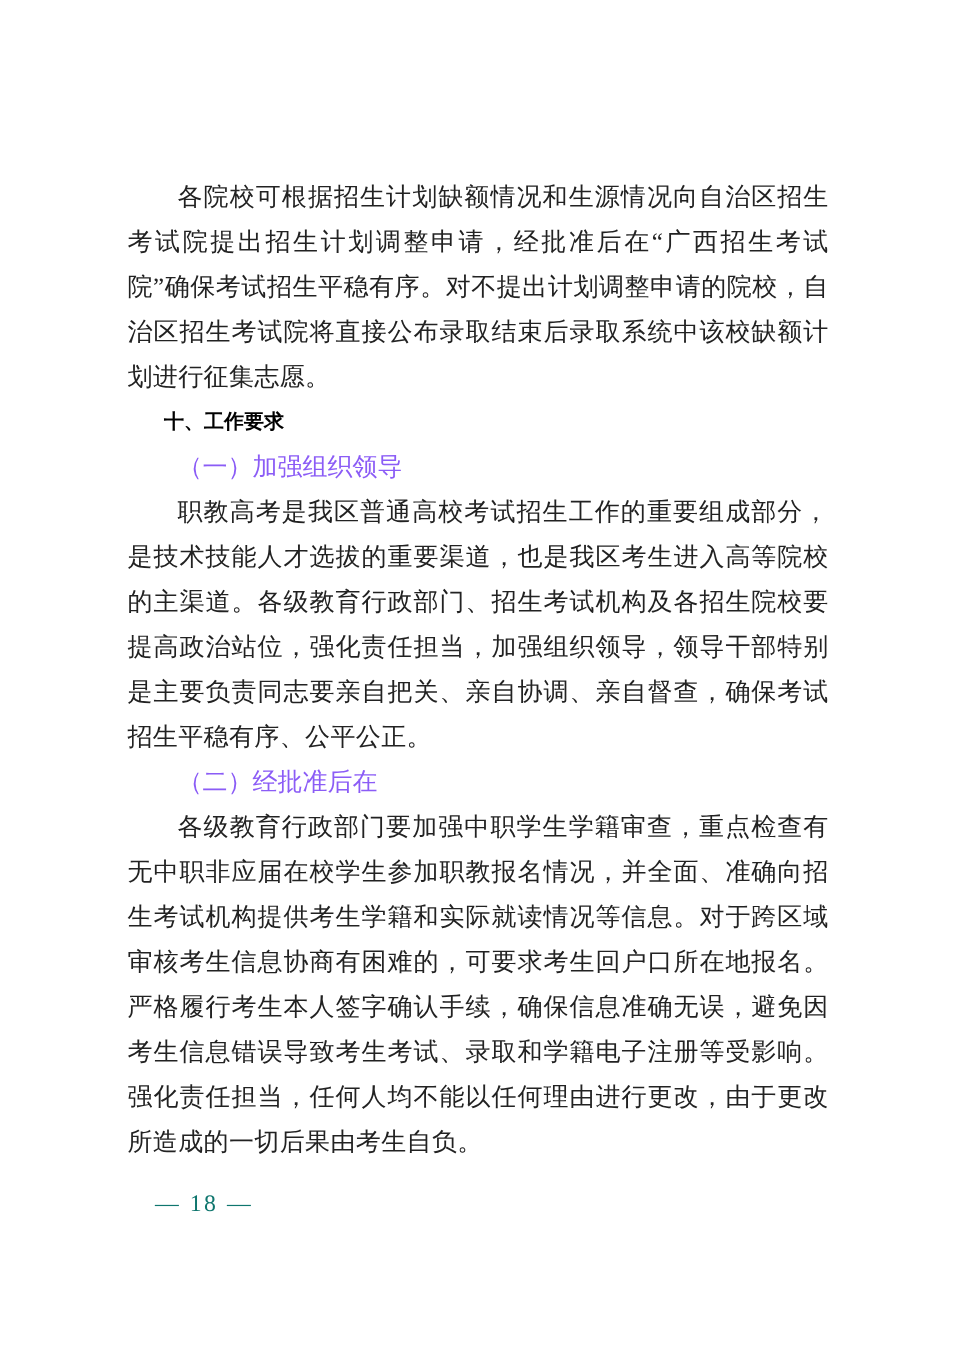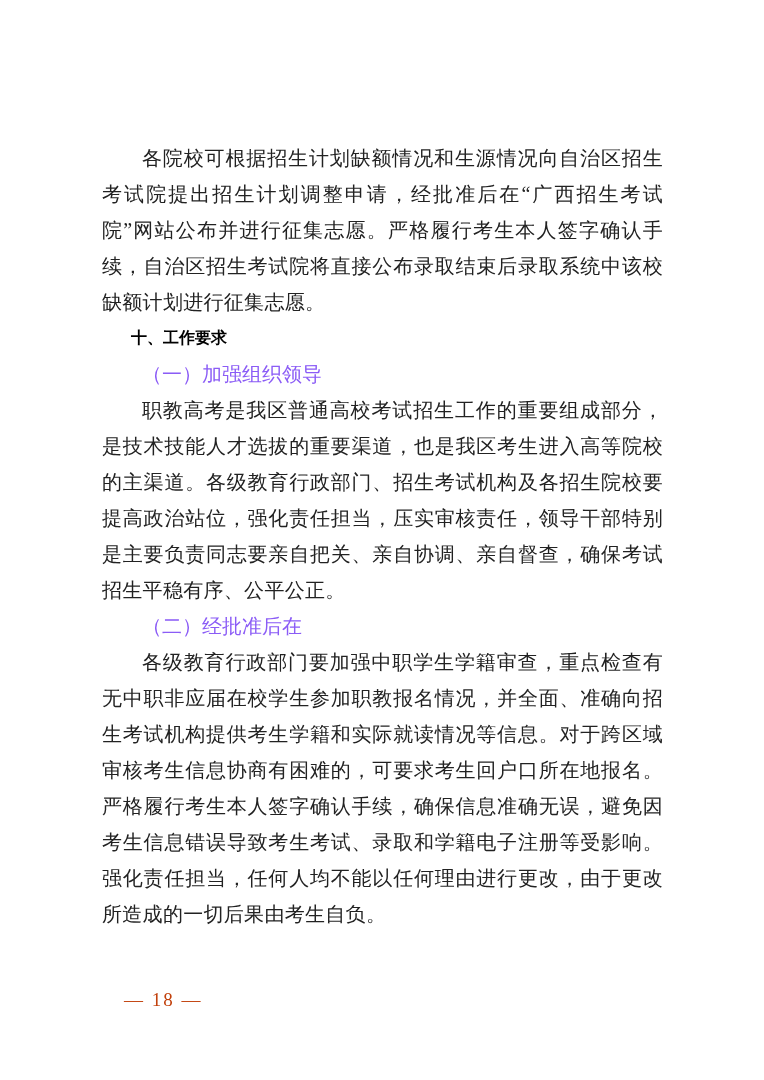--- a/index.html
+++ b/index.html
@@ -45,34 +45,34 @@
     margin: 0;
     font-size: 20px;
     line-height: 36px;
     font-weight: 500;
     text-indent: 2em;
     color: #8b5cf6;
   }
   .page-footer {
     position: absolute;
     left: 124px;
-    top: 988px;
+    top: 952px;
     font-size: 19px;
     line-height: 24px;
     letter-spacing: 2px;
-    color: #c2410c;
+    color: #0f766e;
     font-family: "Liberation Serif", "DejaVu Serif", serif;
   }
 </style>
 </head>
 <body>
 
 <div class="page">
   <div class="content">
-    <p class="body-para">各院校可根据招生计划缺额情况和生源情况向自治区招生考试院提出招生计划调整申请，经批准后在“广西招生考试院”网站公布并进行征集志愿。严格履行考生本人签字确认手续，自治区招生考试院将直接公布录取结束后录取系统中该校缺额计划进行征集志愿。</p>
+    <p class="body-para">各院校可根据招生计划缺额情况和生源情况向自治区招生考试院提出招生计划调整申请，经批准后在“广西招生考试院”确保考试招生平稳有序。对不提出计划调整申请的院校，自治区招生考试院将直接公布录取结束后录取系统中该校缺额计划进行征集志愿。</p>
     <h2 class="section-heading-1">十、工作要求</h2>
     <h3 class="section-heading-2">（一）加强组织领导</h3>
-    <p class="body-para">职教高考是我区普通高校考试招生工作的重要组成部分，是技术技能人才选拔的重要渠道，也是我区考生进入高等院校的主渠道。各级教育行政部门、招生考试机构及各招生院校要提高政治站位，强化责任担当，压实审核责任，领导干部特别是主要负责同志要亲自把关、亲自协调、亲自督查，确保考试招生平稳有序、公平公正。</p>
+    <p class="body-para">职教高考是我区普通高校考试招生工作的重要组成部分，是技术技能人才选拔的重要渠道，也是我区考生进入高等院校的主渠道。各级教育行政部门、招生考试机构及各招生院校要提高政治站位，强化责任担当，加强组织领导，领导干部特别是主要负责同志要亲自把关、亲自协调、亲自督查，确保考试招生平稳有序、公平公正。</p>
     <h3 class="section-heading-2">（二）经批准后在</h3>
     <p class="body-para">各级教育行政部门要加强中职学生学籍审查，重点检查有无中职非应届在校学生参加职教报名情况，并全面、准确向招生考试机构提供考生学籍和实际就读情况等信息。对于跨区域审核考生信息协商有困难的，可要求考生回户口所在地报名。严格履行考生本人签字确认手续，确保信息准确无误，避免因考生信息错误导致考生考试、录取和学籍电子注册等受影响。强化责任担当，任何人均不能以任何理由进行更改，由于更改所造成的一切后果由考生自负。</p>
   </div>
   <div class="page-footer">— 18 —</div>
 </div>
 
 </body></html>

